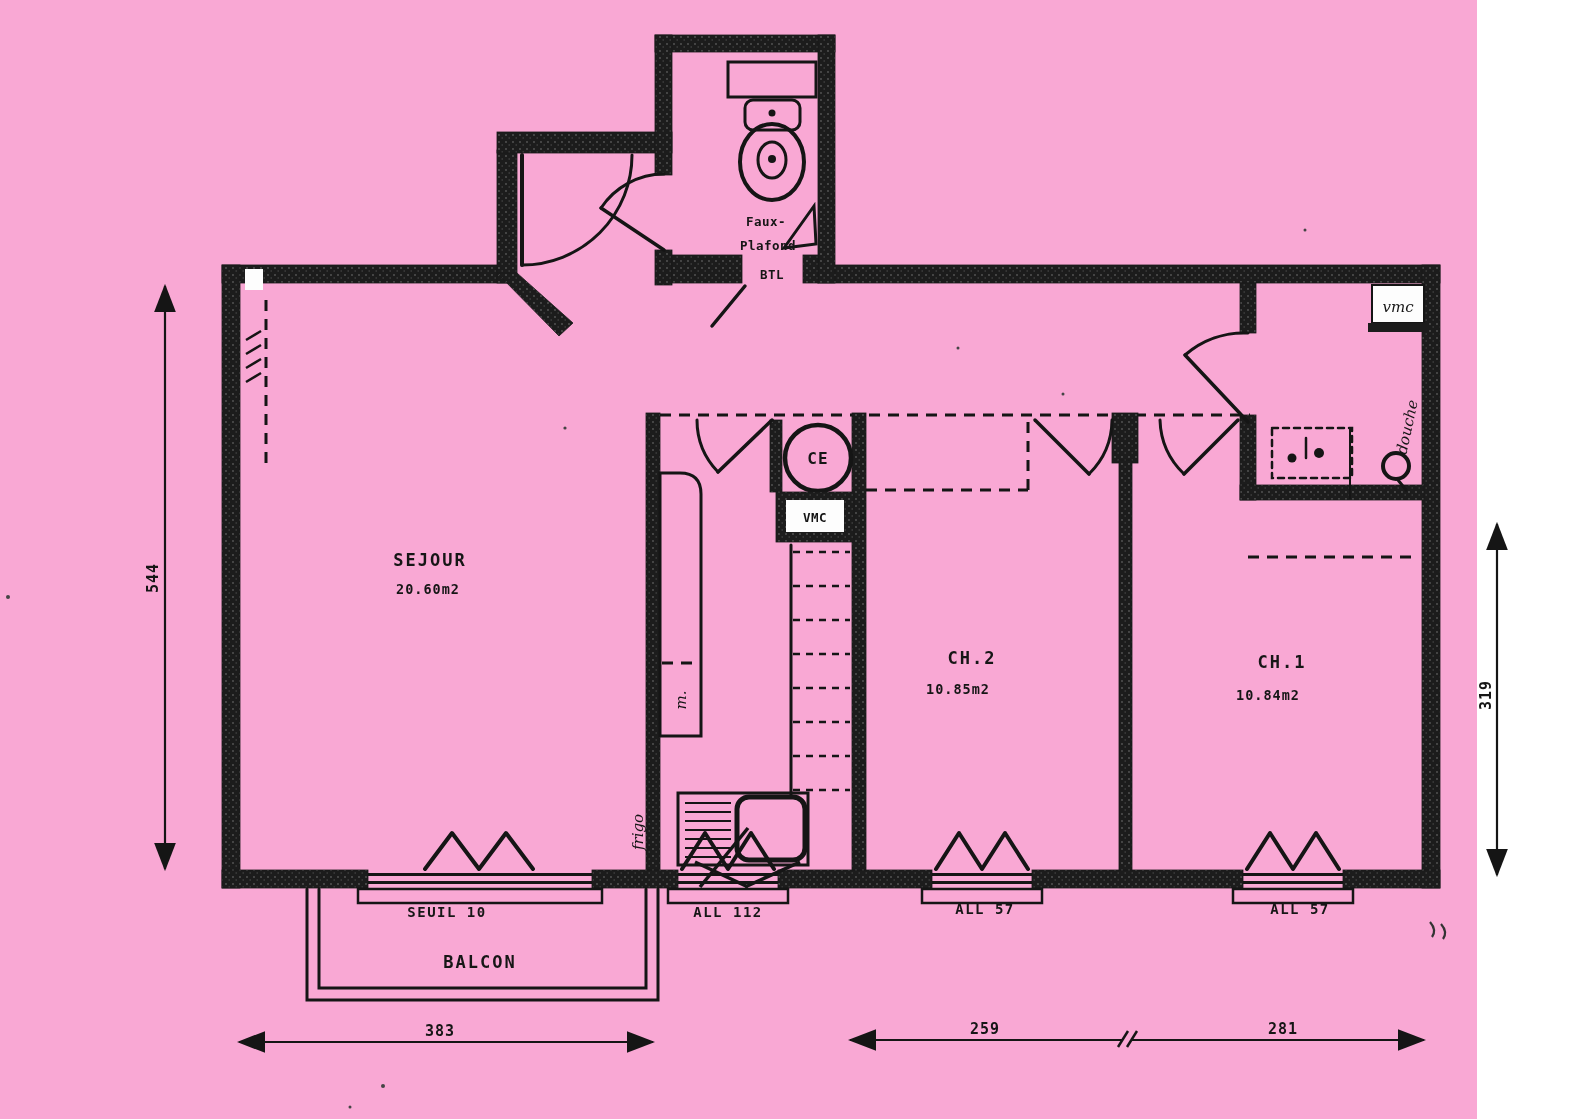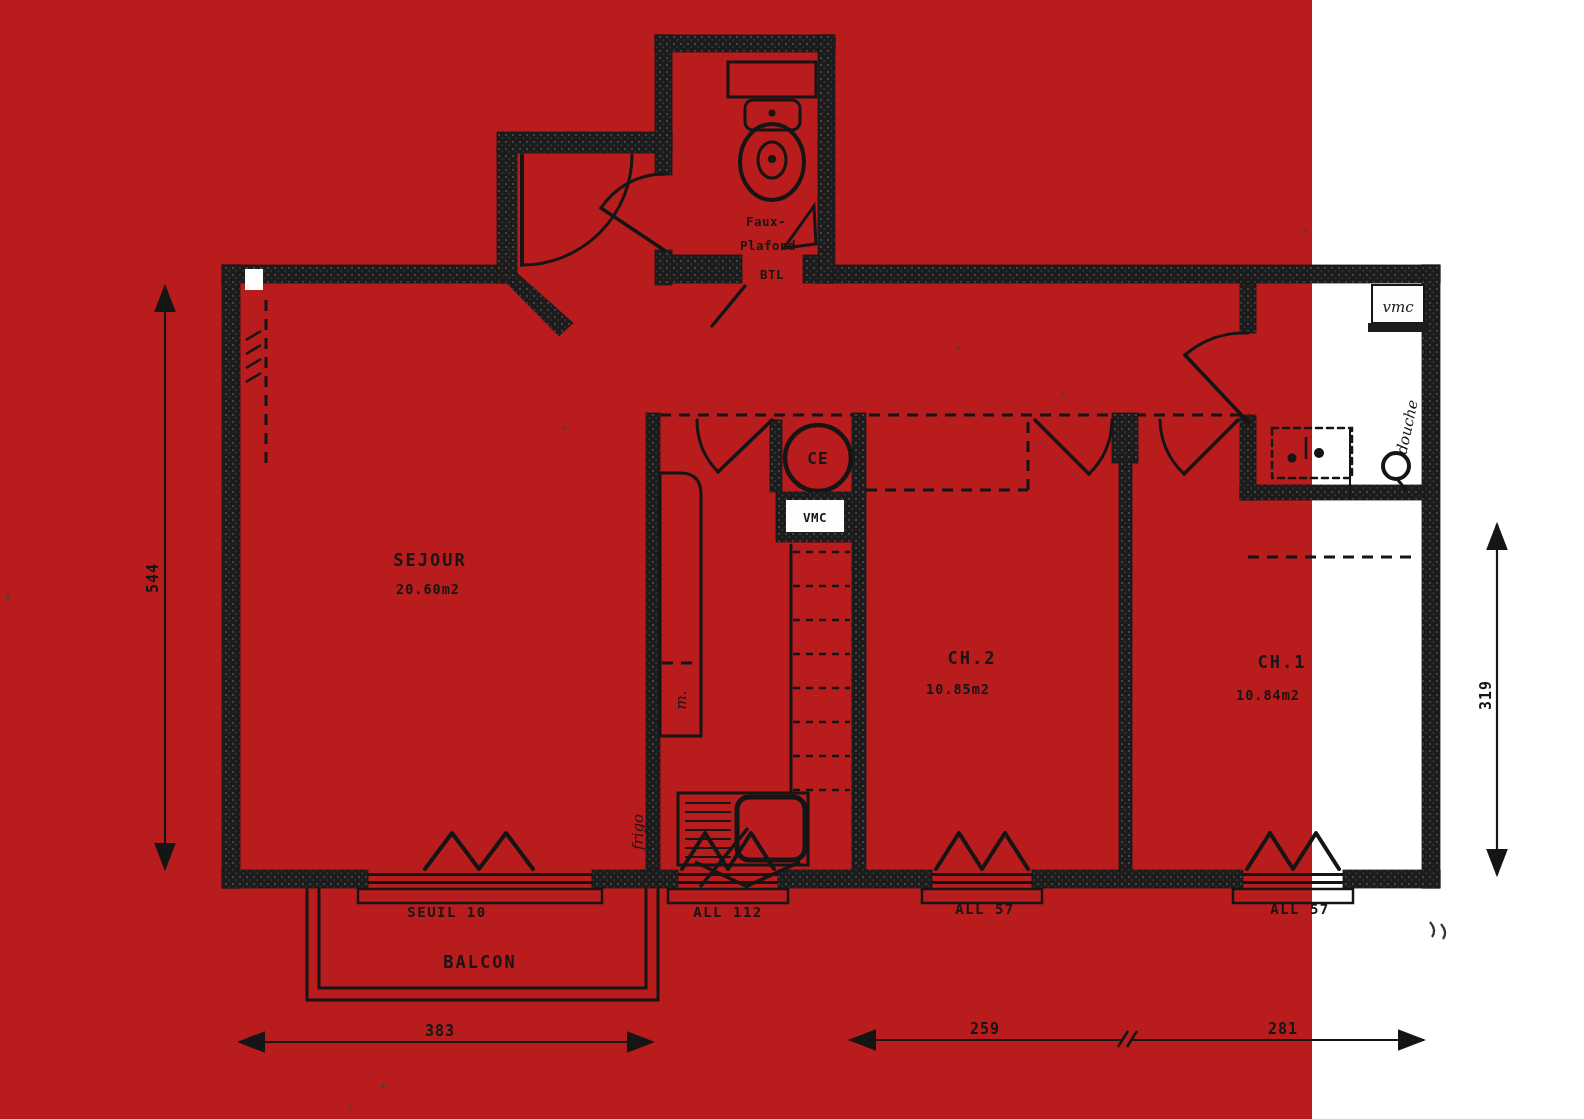--- a/index.html
+++ b/index.html
@@ -1,17 +1,17 @@
 <!DOCTYPE html>
 <html><head>
 <meta charset="utf-8">
 <style>
   html,body { margin:0; padding:0; background:#ffffff; }
   .canvas {
-    position:relative; width:1312px; height:1119px; background:#b91c1c;
+    position:relative; width:1477px; height:1119px; background:#f9a8d4;
     font-family:"DejaVu Sans Mono", monospace;
   }
   svg text { fill:#161616; }
   .t-room { font:bold 17px "DejaVu Sans Mono", monospace; letter-spacing:2px; }
   .t-area { font:bold 13.5px "DejaVu Sans Mono", monospace; letter-spacing:1px; }
   .t-win  { font:bold 14px "DejaVu Sans Mono", monospace; letter-spacing:1.5px; }
   .t-dim  { font:bold 15px "DejaVu Sans Mono", monospace; letter-spacing:1px; }
   .t-sm   { font:bold 12.5px "DejaVu Sans Mono", monospace; letter-spacing:0.5px; }
   .t-ce   { font:bold 16px "DejaVu Sans Mono", monospace; letter-spacing:1px; }
   .t-hand { font:italic 15px "DejaVu Serif", serif; }

